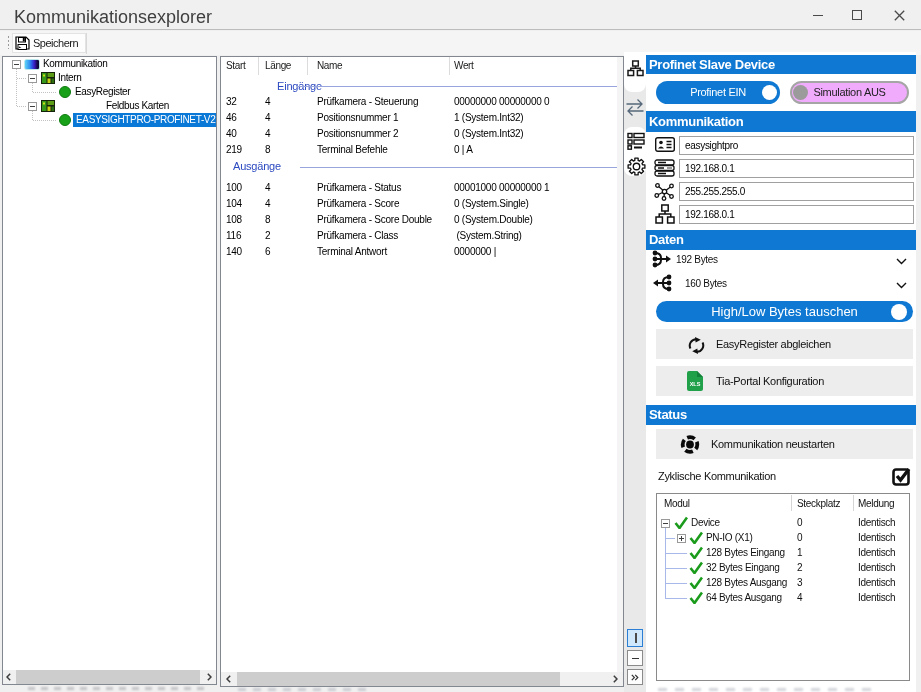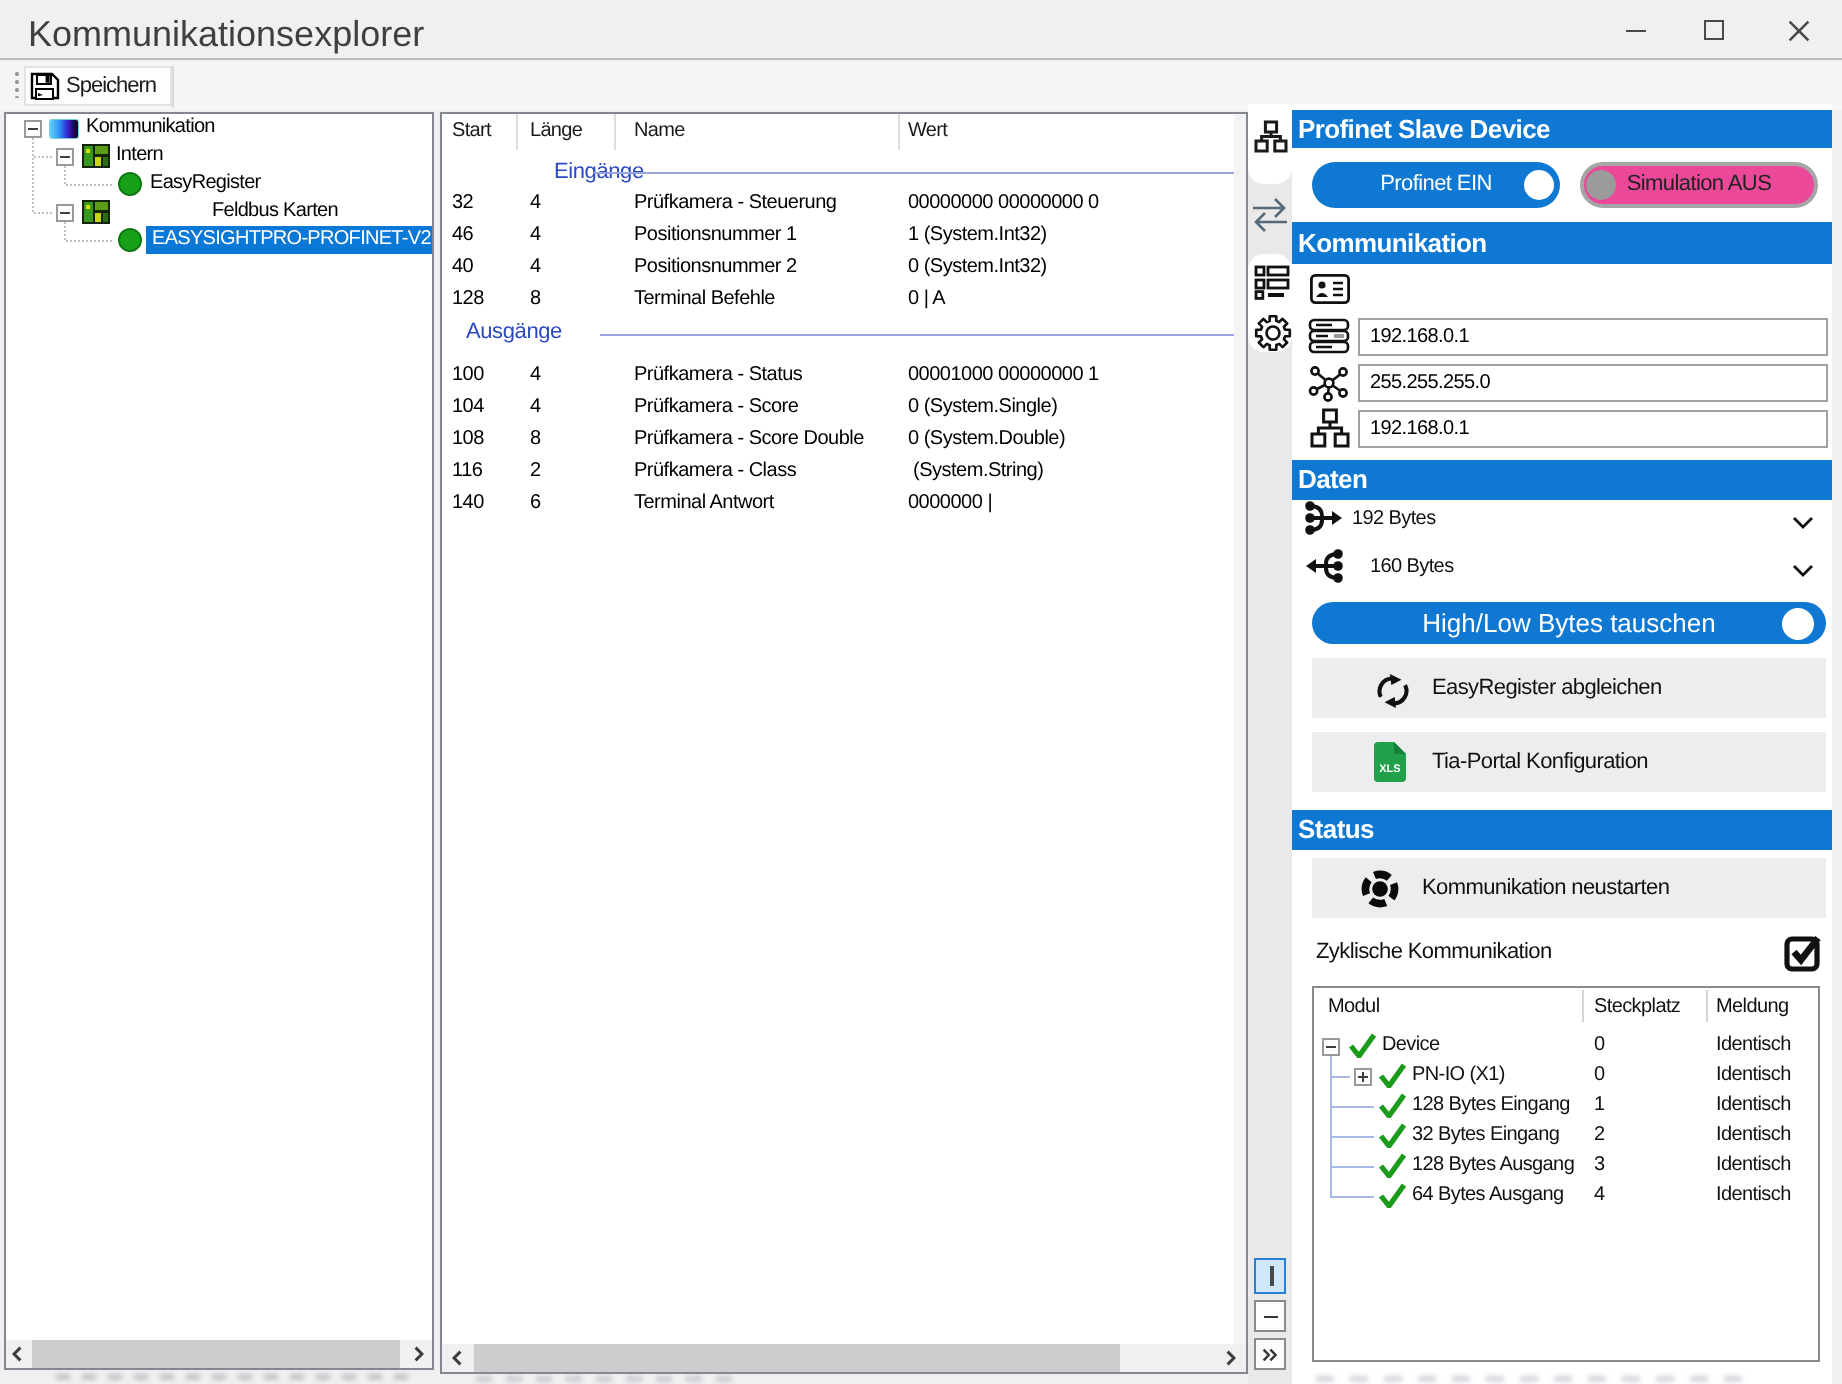--- a/index.html
+++ b/index.html
@@ -137,21 +137,21 @@
       <span class="c3">Positionsnummer 1</span>
       <span class="c4">1 (System.Int32)</span>
     </div>
   <div class="abs trow" style="top:69px;">
       <span class="c1">40</span>
       <span class="c2">4</span>
       <span class="c3">Positionsnummer 2</span>
       <span class="c4">0 (System.Int32)</span>
     </div>
   <div class="abs trow" style="top:85px;">
-      <span class="c1">128</span>
+      <span class="c1">219</span>
       <span class="c2">8</span>
       <span class="c3">Terminal Befehle</span>
       <span class="c4">0 | A</span>
     </div>
 
   <div class="abs" style="left:12px; top:102px; font-size:11px; letter-spacing:-0.2px; line-height:14px; color:#2b49c0;">Ausgänge</div>
   <div class="abs" style="left:79px; top:110px; width:317px; height:1px; background:#98a4dc;"></div>
   <div class="abs trow" style="top:123px;">
       <span class="c1">100</span>
       <span class="c2">4</span>
@@ -241,32 +241,33 @@
       <svg class="abs" style="left:3px; top:3.5px;" width="8" height="7" viewBox="0 0 8 7">
         <path d="M0.8 0.8 L3.4 3.5 L0.8 6.2 M4.2 0.8 L6.8 3.5 L4.2 6.2" fill="none" stroke="#333" stroke-width="1.2"></path>
       </svg>
     </div>
 </div>
 <div class="abs" id="rightpanel">
   <div class="abs bluebar" style="top:3px; height:19px; line-height:19px;">Profinet Slave Device</div>
 
   <div class="abs" style="left:10px; top:29px; width:124px; height:23px; background:#0f78d2; border-radius:11.5px; color:#fff; font-size:11px; letter-spacing:-0.3px; line-height:23px; text-align:center;">Profinet EIN</div>
   <div class="abs" style="left:116px; top:33px; width:15px; height:15px; background:#fff; border-radius:50%;"></div>
-  <div class="abs" style="left:144px; top:29px; width:119px; height:23px; background:#ec4899; border:2px solid #a5a5a5; border-radius:11.5px; color:#222; font-size:11px; letter-spacing:-0.3px; line-height:19px; text-align:center;">Simulation AUS</div>
+  <div class="abs" style="left:144px; top:29px; width:119px; height:23px; background:#f0abfc; border:2px solid #a5a5a5; border-radius:11.5px; color:#222; font-size:11px; letter-spacing:-0.3px; line-height:19px; text-align:center;">Simulation AUS</div>
   <div class="abs" style="left:147px; top:33px; width:15px; height:15px; background:#9b9b9b; border-radius:50%;"></div>
   <div class="abs bluebar" style="top:59px; height:21px; line-height:21px;">Kommunikation</div>
 
   <svg class="abs" style="left:9px; top:85px;" width="20" height="15" viewBox="0 0 20 15">
     <rect x="0.7" y="0.7" width="18.6" height="13.6" rx="2" fill="none" stroke="#111" stroke-width="1.4"></rect>
     <circle cx="6" cy="5.5" r="1.8" fill="#111"></circle>
     <path d="M3 11.5 q3 -4 6 0 z" fill="#111"></path>
     <g stroke="#111" stroke-width="1.3">
         <path d="M11.5 4.5 h5 M11.5 7.5 h5 M11.5 10.5 h5"></path>
       </g>
   </svg>
+  <input class="rinput" style="left: 33px; top: 84px;" value="easysightpro">
   <svg class="abs" style="left:8px; top:107px;" width="21" height="18" viewBox="0 0 21 18">
     <g fill="none" stroke="#111" stroke-width="1.3">
       <rect x="1" y="1" width="19" height="5" rx="2"></rect>
       <rect x="1" y="6.5" width="19" height="5" rx="2"></rect>
       <rect x="1" y="12" width="19" height="5" rx="2"></rect>
       <path d="M4 3.5 h8 M4 9 h6 M4 14.5 h8"></path>
     </g>
     <rect x="13" y="8" width="5" height="2" fill="#999"></rect>
   </svg>
   <input class="rinput" style="left: 33px; top: 107px;" value="192.168.0.1">

